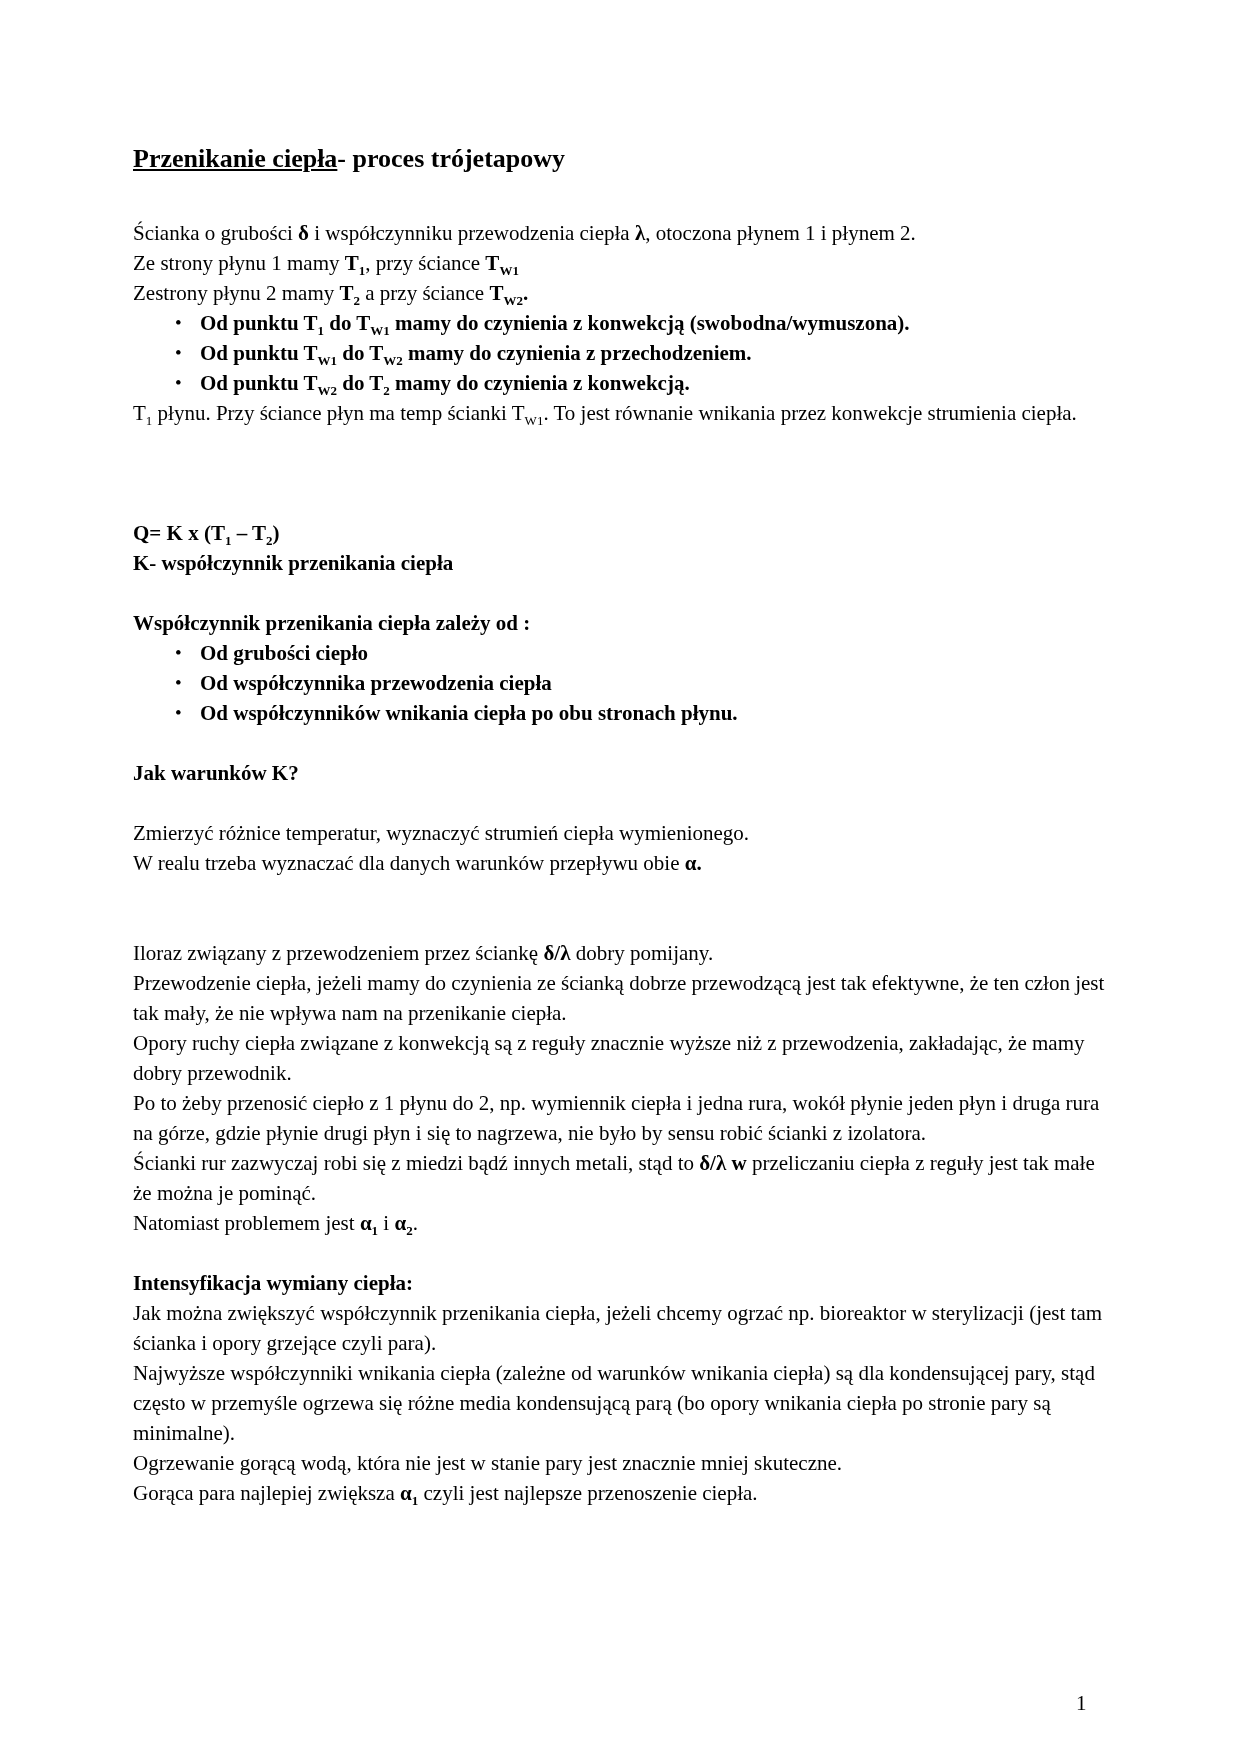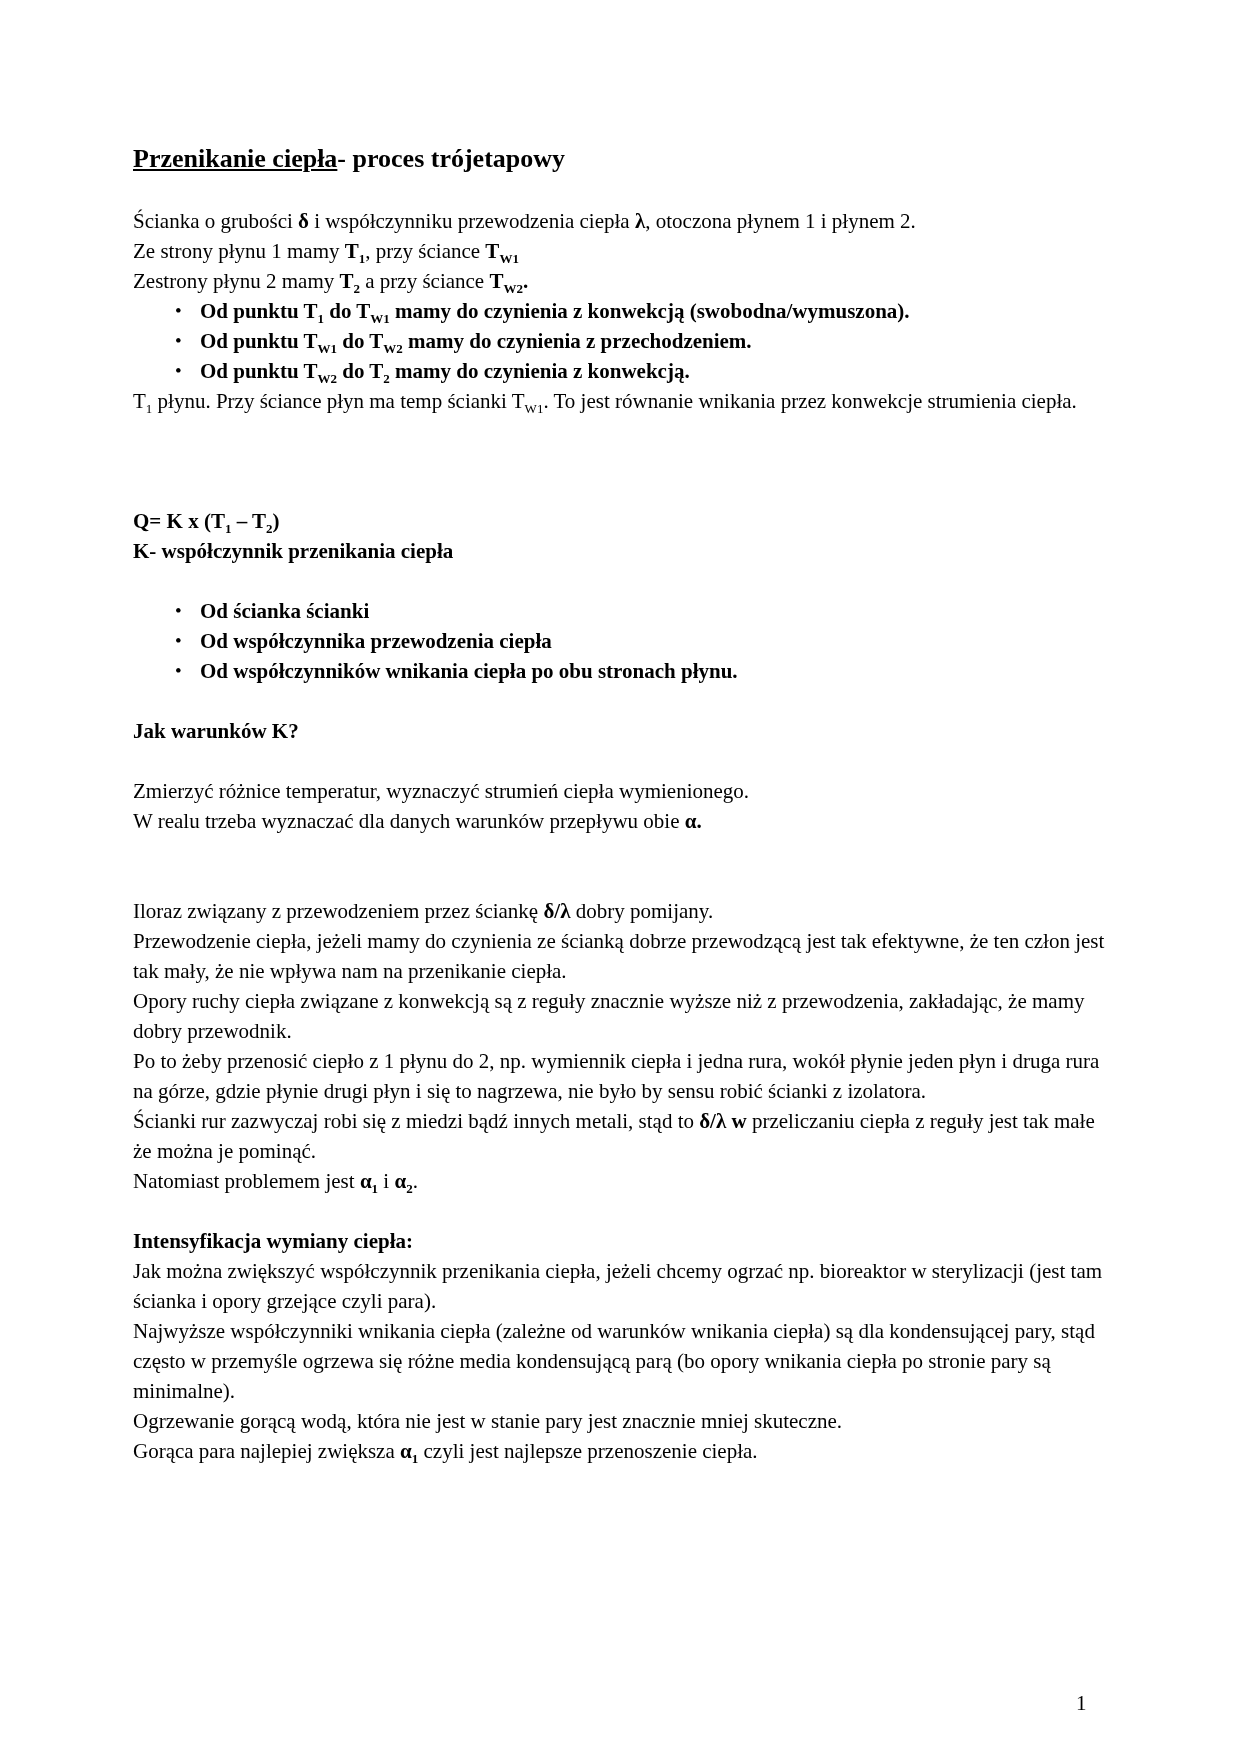--- a/index.html
+++ b/index.html
@@ -19,21 +19,21 @@
     position: absolute;
     left: 133px; top: 140px;
     width: 976px;
     font-size: 21px;
     line-height: 30px;
   }
   .h1 {
     font-size: 26px;
     line-height: 38px;
     font-weight: bold;
-    margin-bottom: 28px;
+    margin-bottom: 40px;
     white-space: nowrap;
   }
   .p { min-height: 30px; }
   .spacer { height: 30px; }
   .b { font-weight: bold; }
   .u { text-decoration: underline; }
   .sub { font-size: 13px; vertical-align: -5px; line-height: 0; }
   .ul { }
   .li { display: flex; padding-left: 42px; }
   .marker { width: 25px; flex: 0 0 25px; font-size: 19px; }
@@ -68,24 +68,25 @@
           <span class="li-text"><span>Od punktu T</span><span class="sub">W2</span><span> do T</span><span class="sub">2</span><span> mamy do czynienia z konwekcją.</span></span>
         </div>
       </div>
       <div class="p"><span>T</span><span class="sub">1</span><span> płynu. Przy ściance płyn ma temp ścianki T</span><span class="sub">W1</span><span>. To jest równanie wnikania przez konwekcje strumienia ciepła.</span></div>
       <div class="spacer"></div>
       <div class="spacer"></div>
       <div class="spacer"></div>
       <div class="p"><span class="b">Q= K x (T</span><span class="b sub">1</span><span class="b"> – T</span><span class="b sub">2</span><span class="b">)</span></div>
       <div class="p"><span class="b">K- współczynnik przenikania ciepła</span></div>
       <div class="spacer"></div>
+      <div class="p"><span class="b">Współczynnik przenikania ciepła zależy od :</span></div>
       <div class="ul">
         <div class="li">
           <span class="marker">•</span>
-          <span class="li-text"><span>Od ścianka ścianki</span></span>
+          <span class="li-text"><span>Od grubości ciepło</span></span>
         </div>
         <div class="li">
           <span class="marker">•</span>
           <span class="li-text"><span>Od współczynnika przewodzenia ciepła</span></span>
         </div>
         <div class="li">
           <span class="marker">•</span>
           <span class="li-text"><span>Od współczynników wnikania ciepła po obu stronach płynu.</span></span>
         </div>
       </div>

